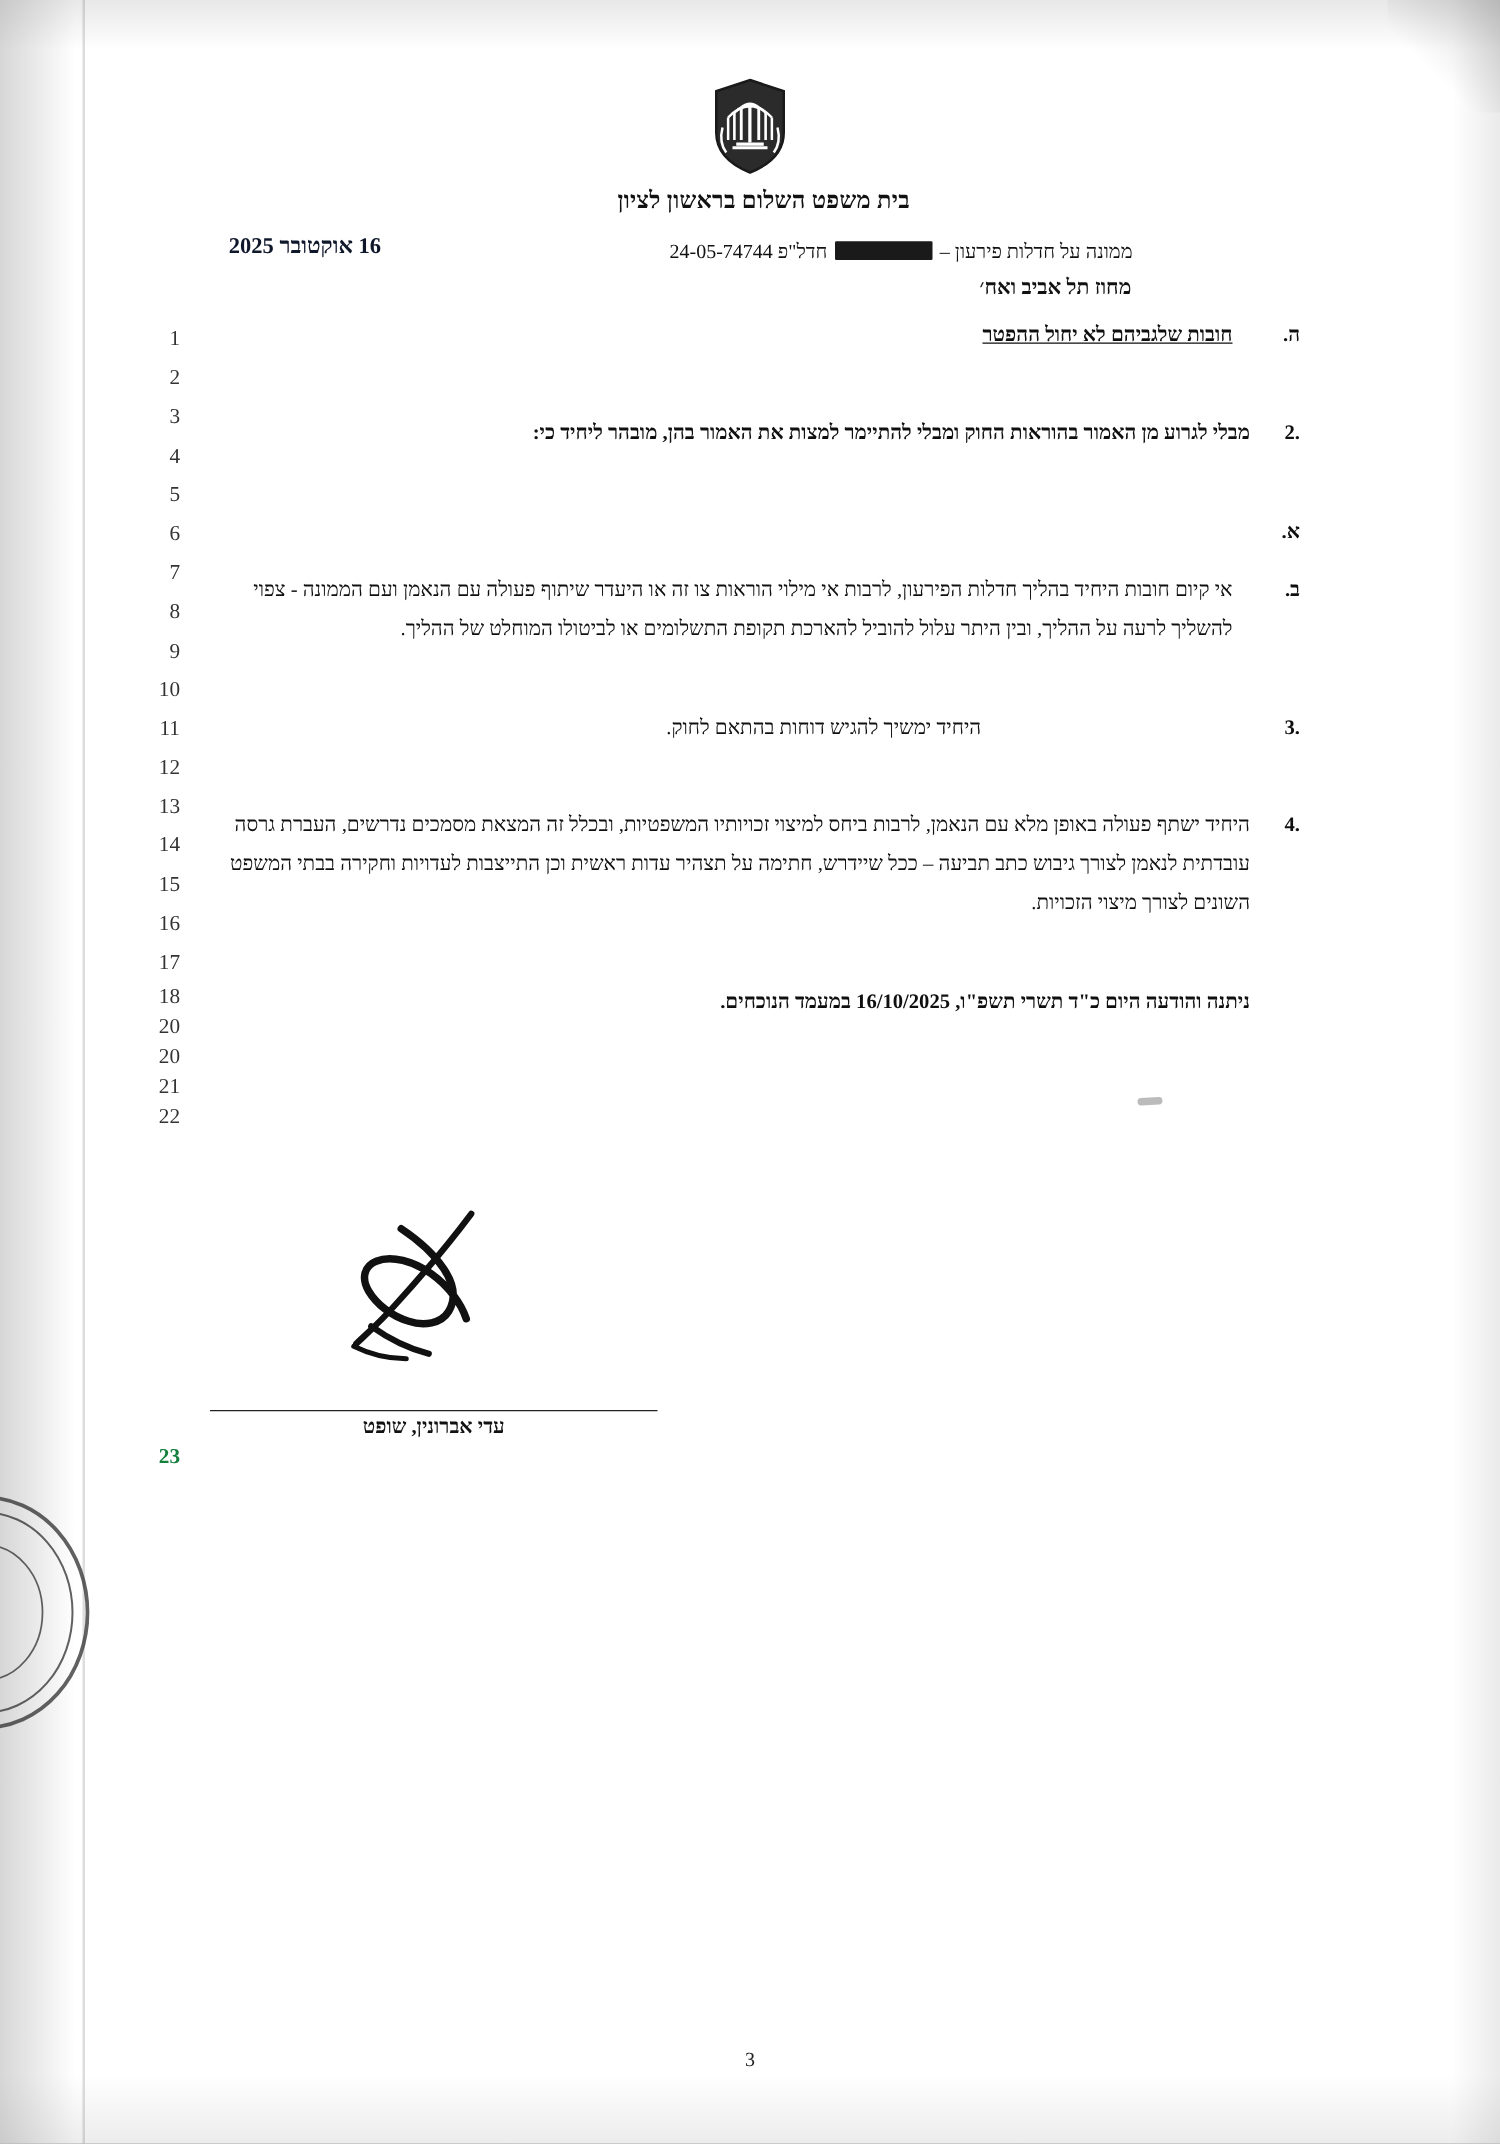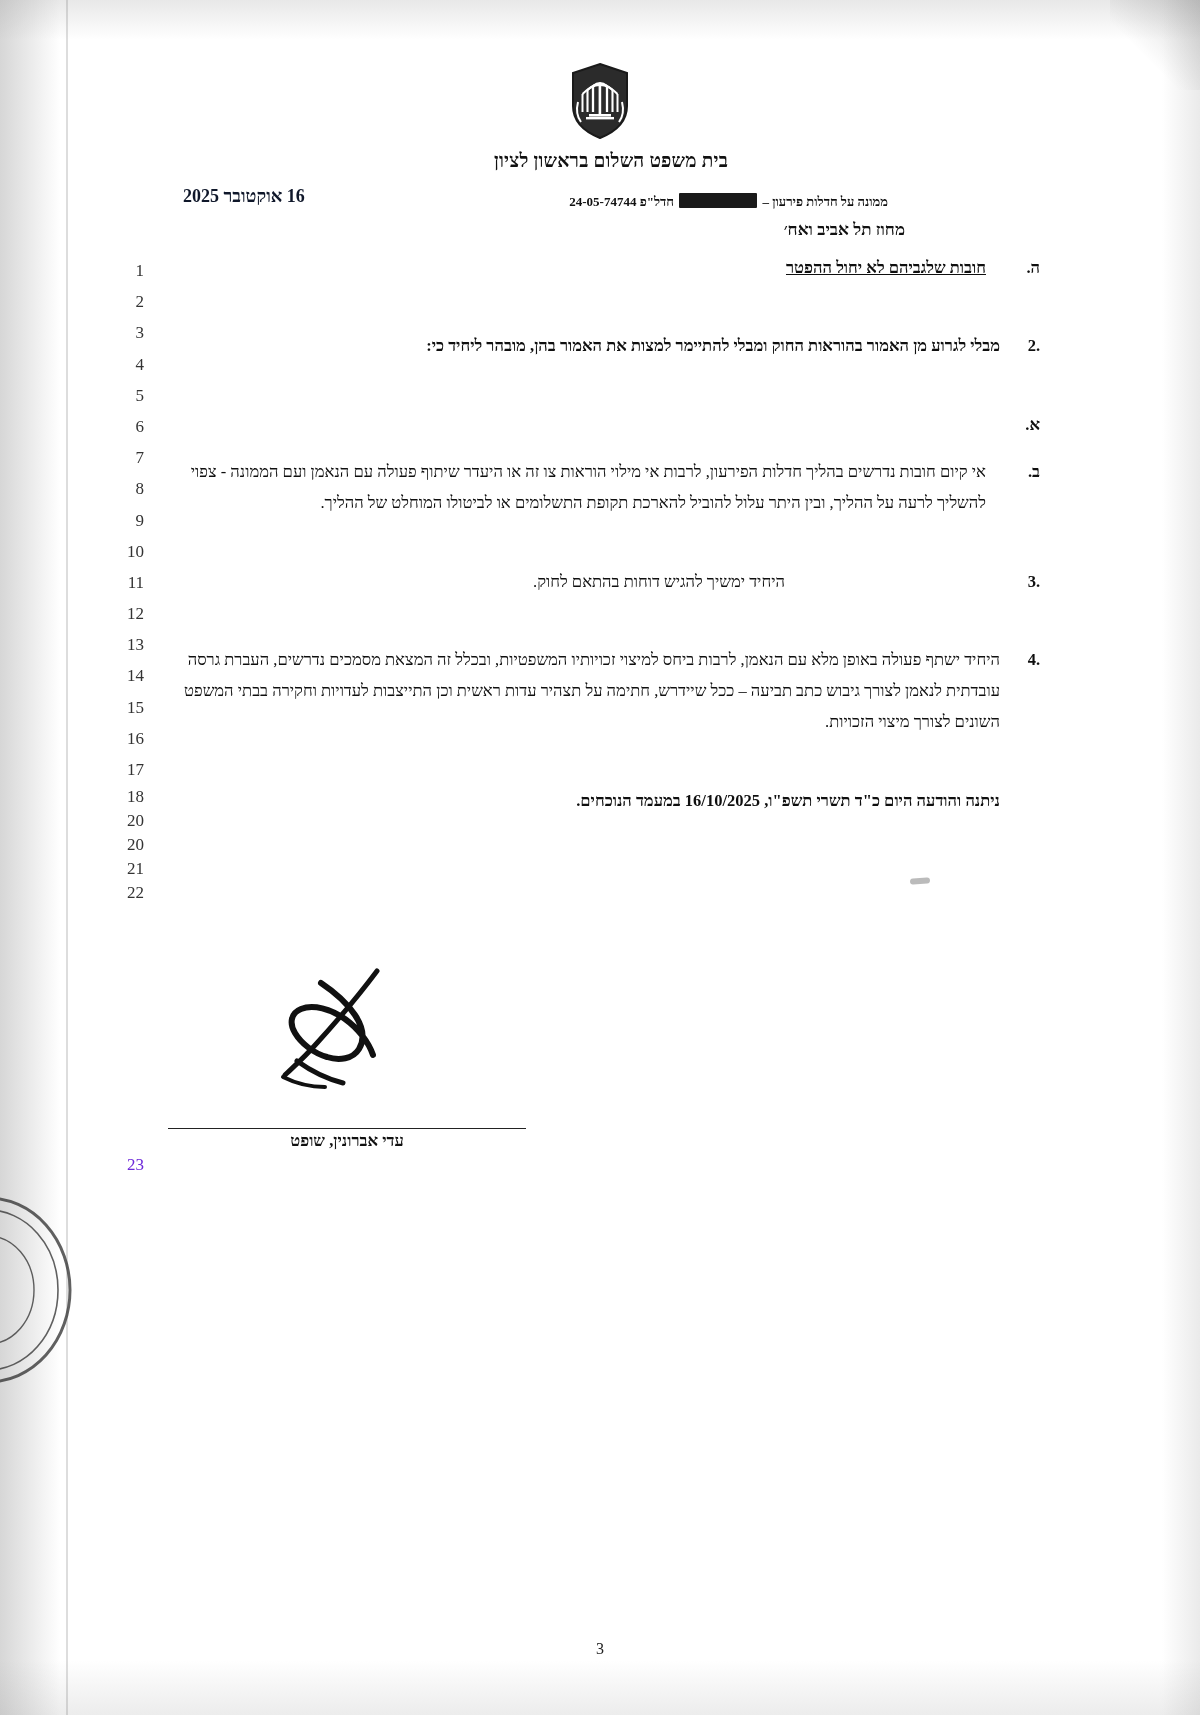--- a/index.html
+++ b/index.html
@@ -67,23 +67,23 @@
     text-align: center;
     font-size: 19px;
     font-weight: bold;
     color: #111;
     letter-spacing: 0.2px;
     padding-left: 11px;
   }
   .case-line1 {
     position: absolute;
     top: 193px;
-    right: 312px;
-    font-size: 13px;
-    font-weight: bold;
+    right: 294px;
+    font-size: 16px;
+    font-weight: normal;
     color: #111;
     direction: rtl;
     white-space: nowrap;
   }
   .redaction {
     display: inline-block;
     background: #1a1a1a;
     color: transparent;
     width: 78px;
     height: 15px;
@@ -295,21 +295,21 @@
     <div>14</div>
     <div>15</div>
     <div>16</div>
     <div>17</div>
     <div style="height:24px;line-height:24px">18</div>
     <div style="height:24px;line-height:24px">20</div>
     <div style="height:24px;line-height:24px">20</div>
     <div style="height:24px;line-height:24px">21</div>
     <div style="height:24px;line-height:24px">22</div>
   </div>
-  <div style="position:absolute;left:104px;top:1155px;width:40px;text-align:right;font-size:17px;color:#6d28d9;">23</div>
+  <div style="position:absolute;left:104px;top:1155px;width:40px;text-align:right;font-size:17px;color:#15803d;font-weight:bold;">23</div>
 
   <div class="content">
 
     <div class="para indent-1">
       <span class="marker" style="right:0">ה.</span>
       <span class="h-sub">חובות שלגביהם לא יחול ההפטר</span>
     </div>
 
 
     <div class="spacer-1"></div>
@@ -325,21 +325,21 @@
 
     <div class="para indent-2">
       <span class="marker" style="right:0">א.</span>
     </div>
 
     <div class="spacer-1"></div>
     <div class="spacer-half"></div>
 
     <div class="para indent-2">
       <span class="marker" style="right:0">ב.</span>
-      <span>אי קיום חובות נדרשים בהליך חדלות הפירעון, לרבות אי מילוי הוראות צו זה או היעדר שיתוף פעולה עם הנאמן ועם הממונה - צפוי להשליך לרעה על ההליך, ובין היתר עלול להוביל להארכת תקופת התשלומים או לביטולו המוחלט של ההליך.</span>
+      <span>אי קיום חובות היחיד בהליך חדלות הפירעון, לרבות אי מילוי הוראות צו זה או היעדר שיתוף פעולה עם הנאמן ועם הממונה - צפוי להשליך לרעה על ההליך, ובין היתר עלול להוביל להארכת תקופת התשלומים או לביטולו המוחלט של ההליך.</span>
     </div>
 
     <div class="spacer-1"></div>
     <div class="spacer-half"></div>
 
     <div class="para" style="padding-right:40px">
       <span class="marker" style="right:0">.3</span>
       <span style="display:inline-block;padding-right:215px">היחיד ימשיך להגיש דוחות בהתאם לחוק.</span>
     </div>
 

